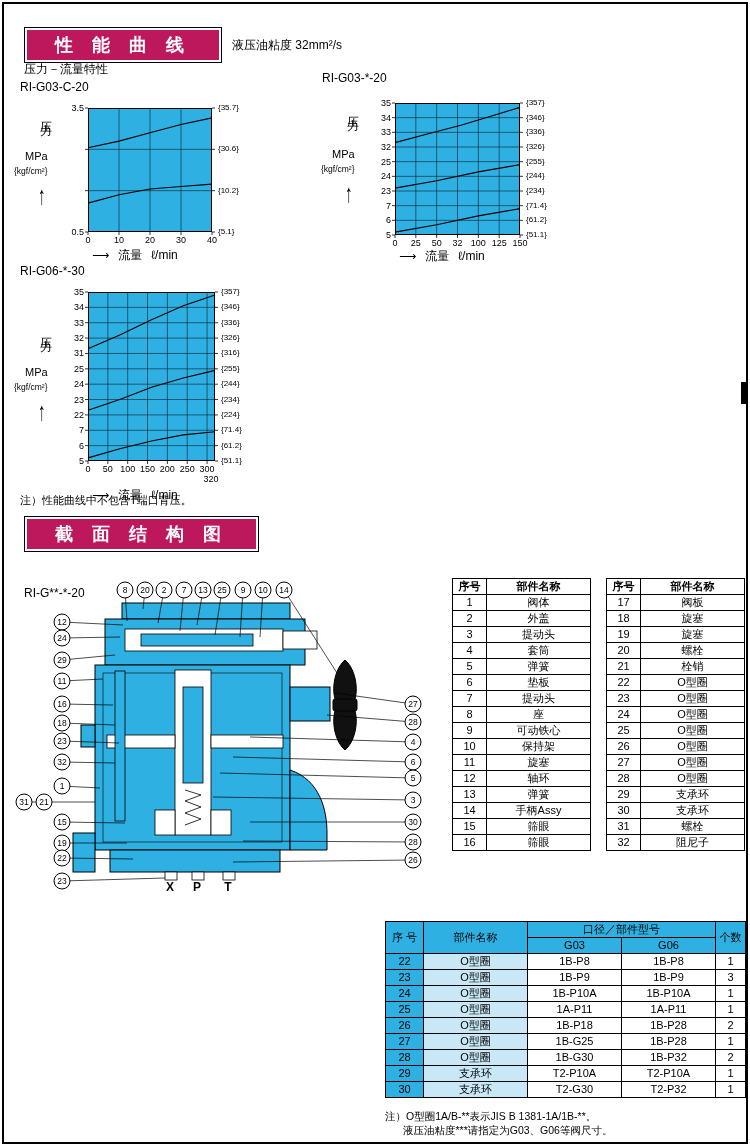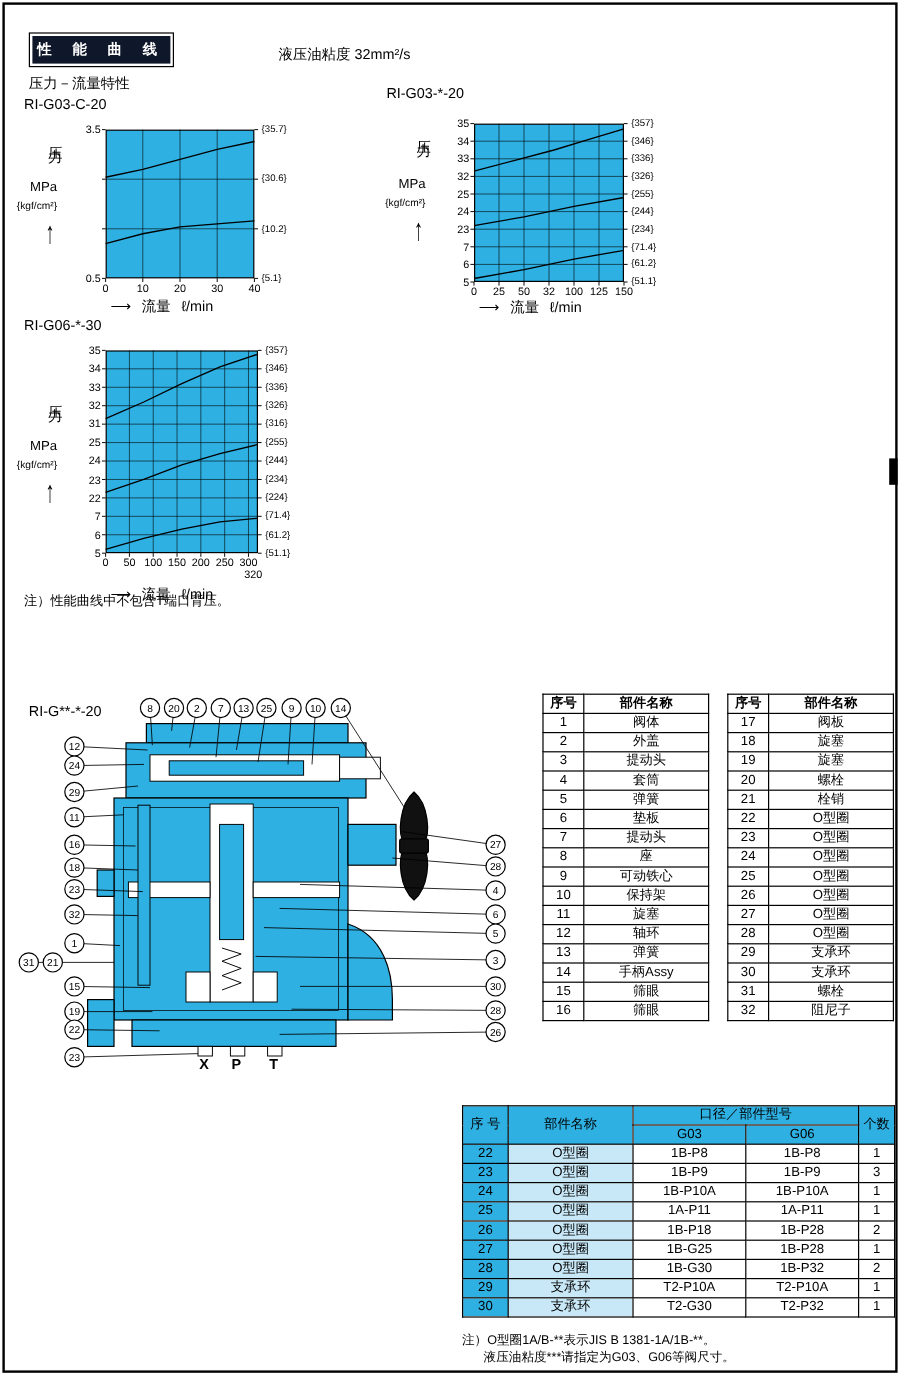--- a/index.html
+++ b/index.html
@@ -2,22 +2,22 @@
 <html style="--cyan: #2FB0E2; --tint: #C9E8F7;"><head>
 <meta charset="utf-8">
 <style>
   *{margin:0;padding:0;box-sizing:border-box}
   body{background:#fff}
   #page{position:relative;width:750px;height:1146px;background:#fff;overflow:hidden;
         font-family:"Liberation Sans","DejaVu Sans",sans-serif;color:#000}
   .frame{position:absolute;inset:2px;border:2px solid #000;pointer-events:none}
   .side-tab{position:absolute;right:2px;top:382px;width:7px;height:22px;background:#000}
   .sec-hdr{position:absolute;border:1px solid #000;background:#fff;padding:2px}
-  .sec-inner{background:#0f172a;color:#fff;font-size:12px;font-weight:bold;letter-spacing:7px;
-             padding:3px 4px;white-space:nowrap}
+  .sec-inner{background:#be185d;color:#fff;font-size:18px;font-weight:bold;letter-spacing:7px;
+             padding:3px 28px;white-space:nowrap}
   .txt{position:absolute;white-space:nowrap}
   .t12{font-size:12px}.t11{font-size:11px}.t10{font-size:10.5px}
   .bold{font-weight:bold}
   .chart{position:absolute;overflow:visible}
   .tk{position:absolute;font-size:9px;line-height:1;white-space:nowrap}
   .tkx{width:20px;text-align:center}
   .tkl{width:24px;text-align:right}
   .tkr{font-size:8px}
   .vert{writing-mode:vertical-rl;text-orientation:upright;letter-spacing:3px;font-size:12px}
   .cap-unit{font-size:11px}
@@ -267,20 +267,23 @@
       <span class="tk tkl" style="left: -28px; top: 165px;">5</span>
       <span class="tk tkr" style="left: 133px; top: 165px;">{51.1}</span>
       <span class="tk tkx" style="left: 113px; top: 183px;">320</span>
     </div>
   <div class="txt flowcap" style="left:92px;top:487px">
     <span>⟶</span><span>流量</span><span>ℓ/min</span>
   </div>
 
   <div class="txt t11" style="left:20px;top:493px">注）性能曲线中不包含T端口背压。</div>
 
+  <div class="sec-hdr" style="left:24px;top:516px">
+    <div class="sec-inner">截 面 结 构 图</div>
+  </div>
   <div class="txt t12" style="left:24px;top:586px">RI-G**-*-20</div>
 
   <svg id="diagram" style="position:absolute;left:15px;top:575px;overflow:visible" width="435" height="325" viewBox="0 0 435 325">
     <g>
       <g stroke="#000" stroke-width="1" fill="#2FB0E2">
         <rect x="107" y="28" width="168" height="16"></rect>
         <rect x="90" y="44" width="200" height="46"></rect>
         <rect x="80" y="90" width="195" height="185"></rect>
         <rect x="275" y="112" width="40" height="34"></rect>
         <path d="M275,195 C305,205 312,235 312,258 L312,275 L275,275 Z"></path>

